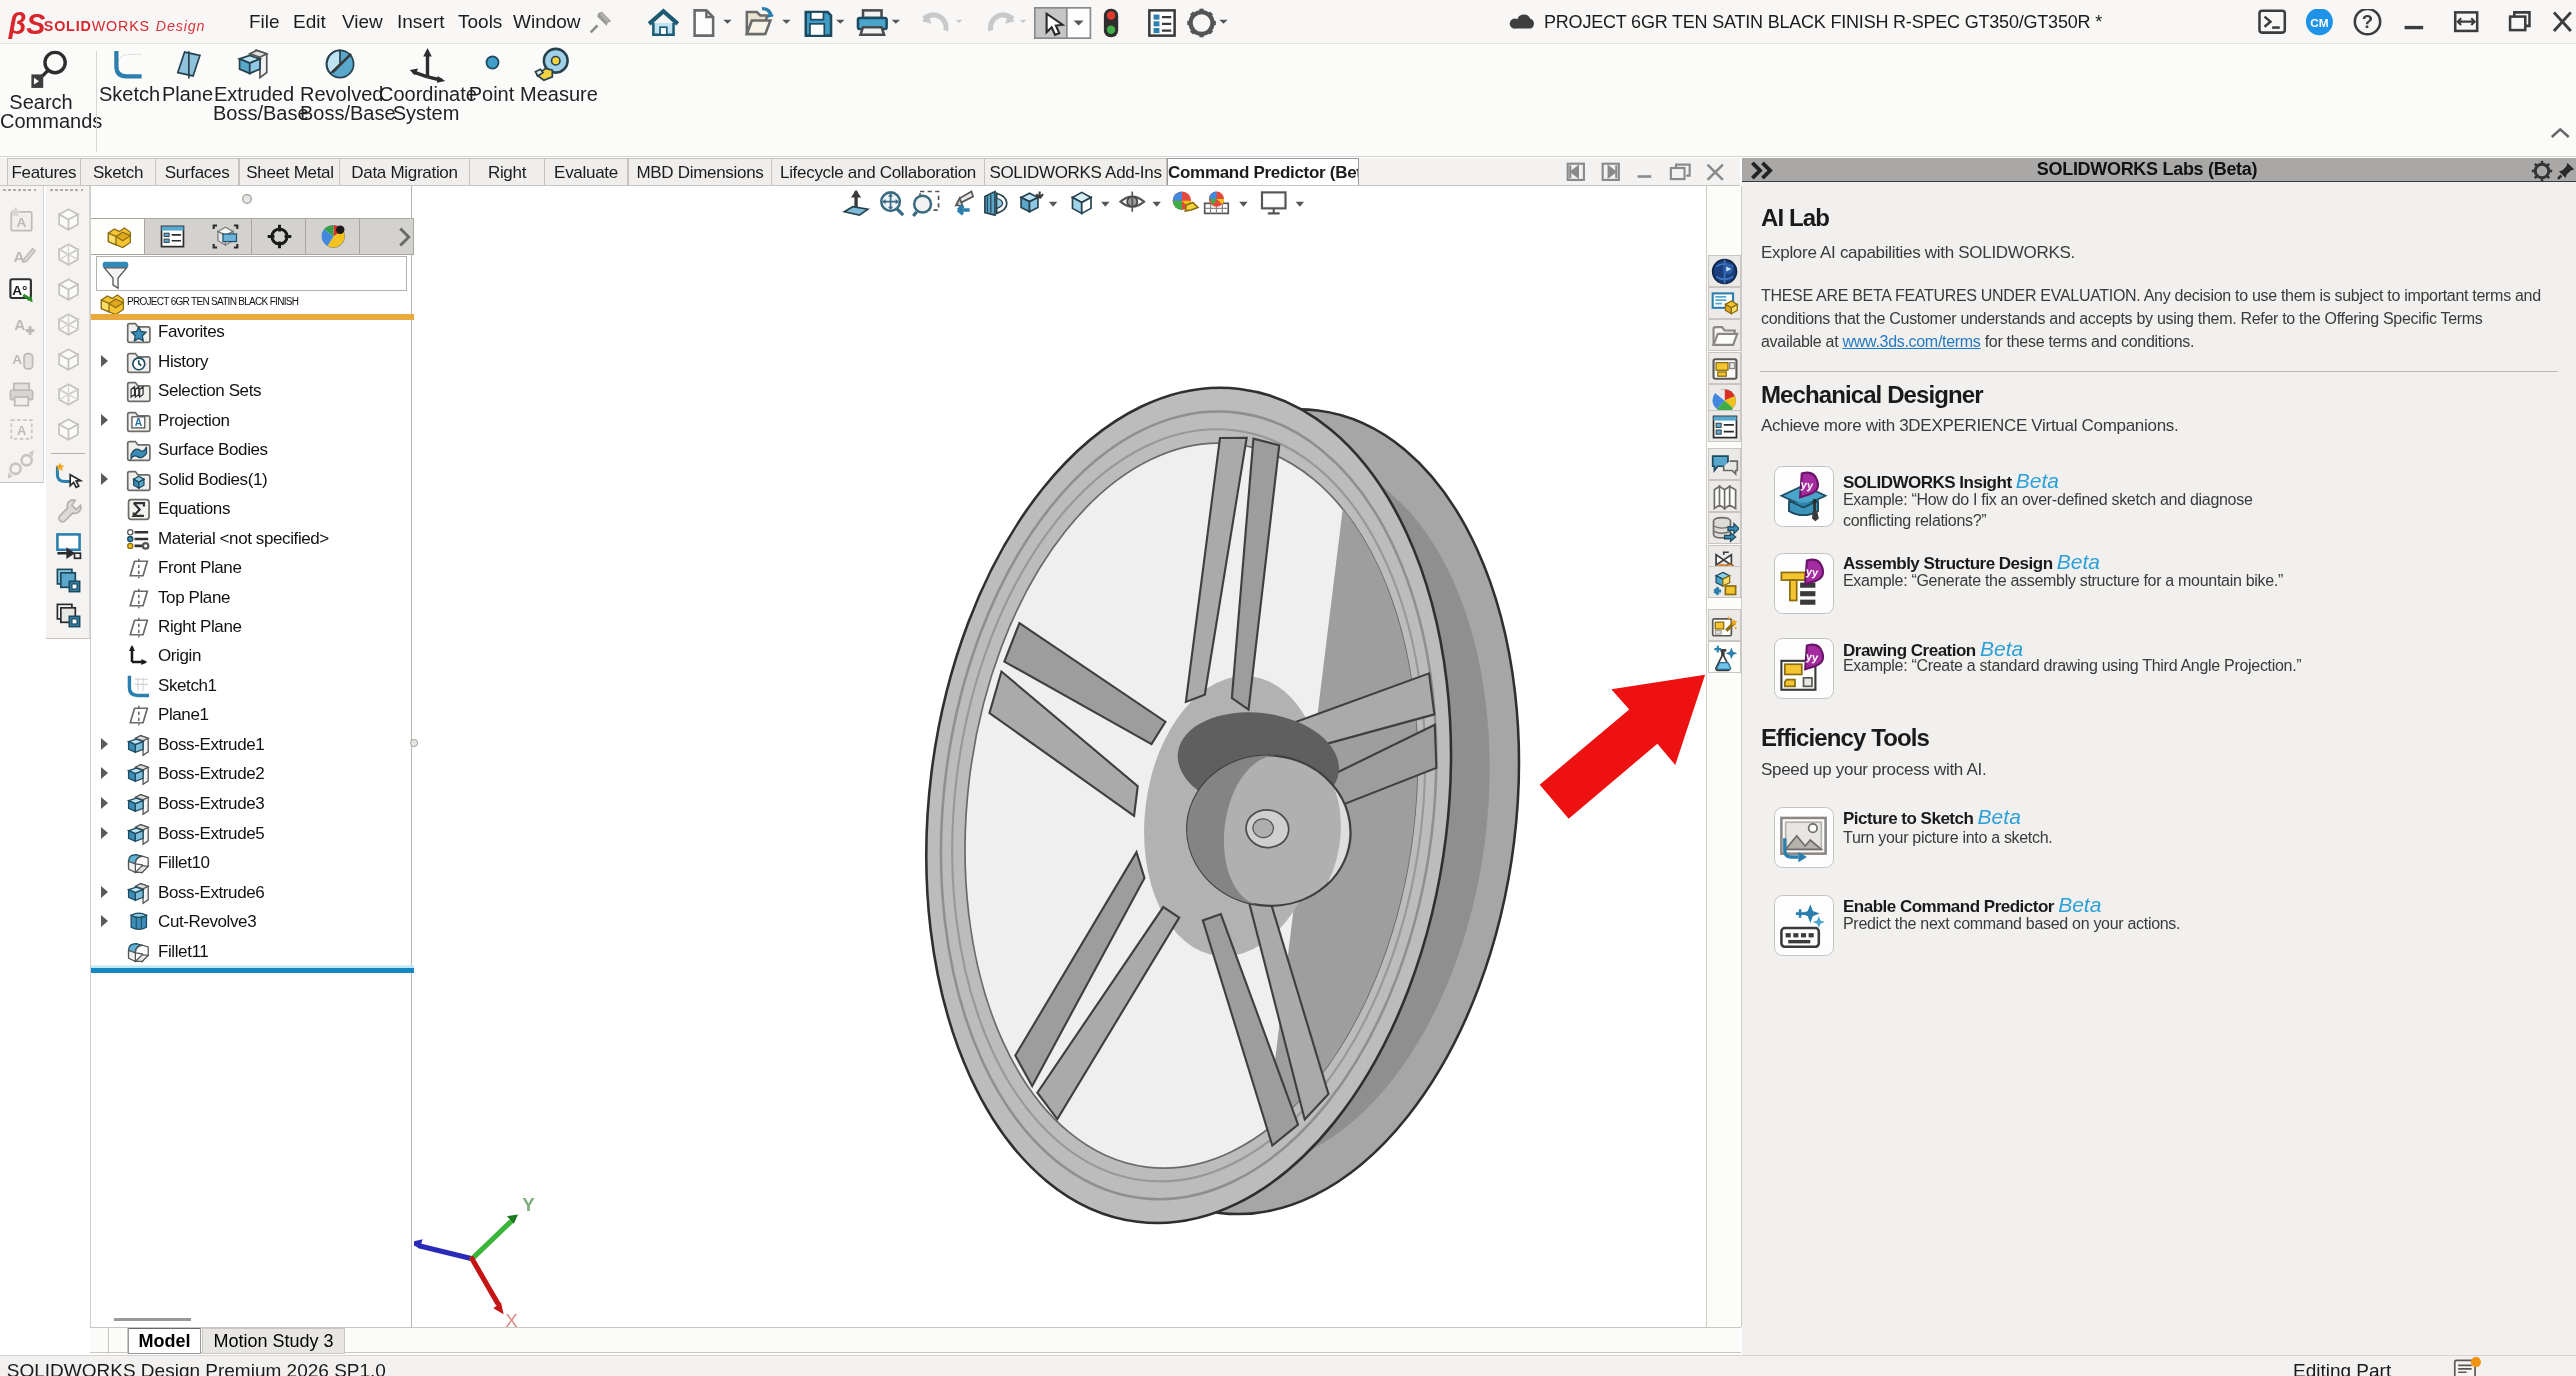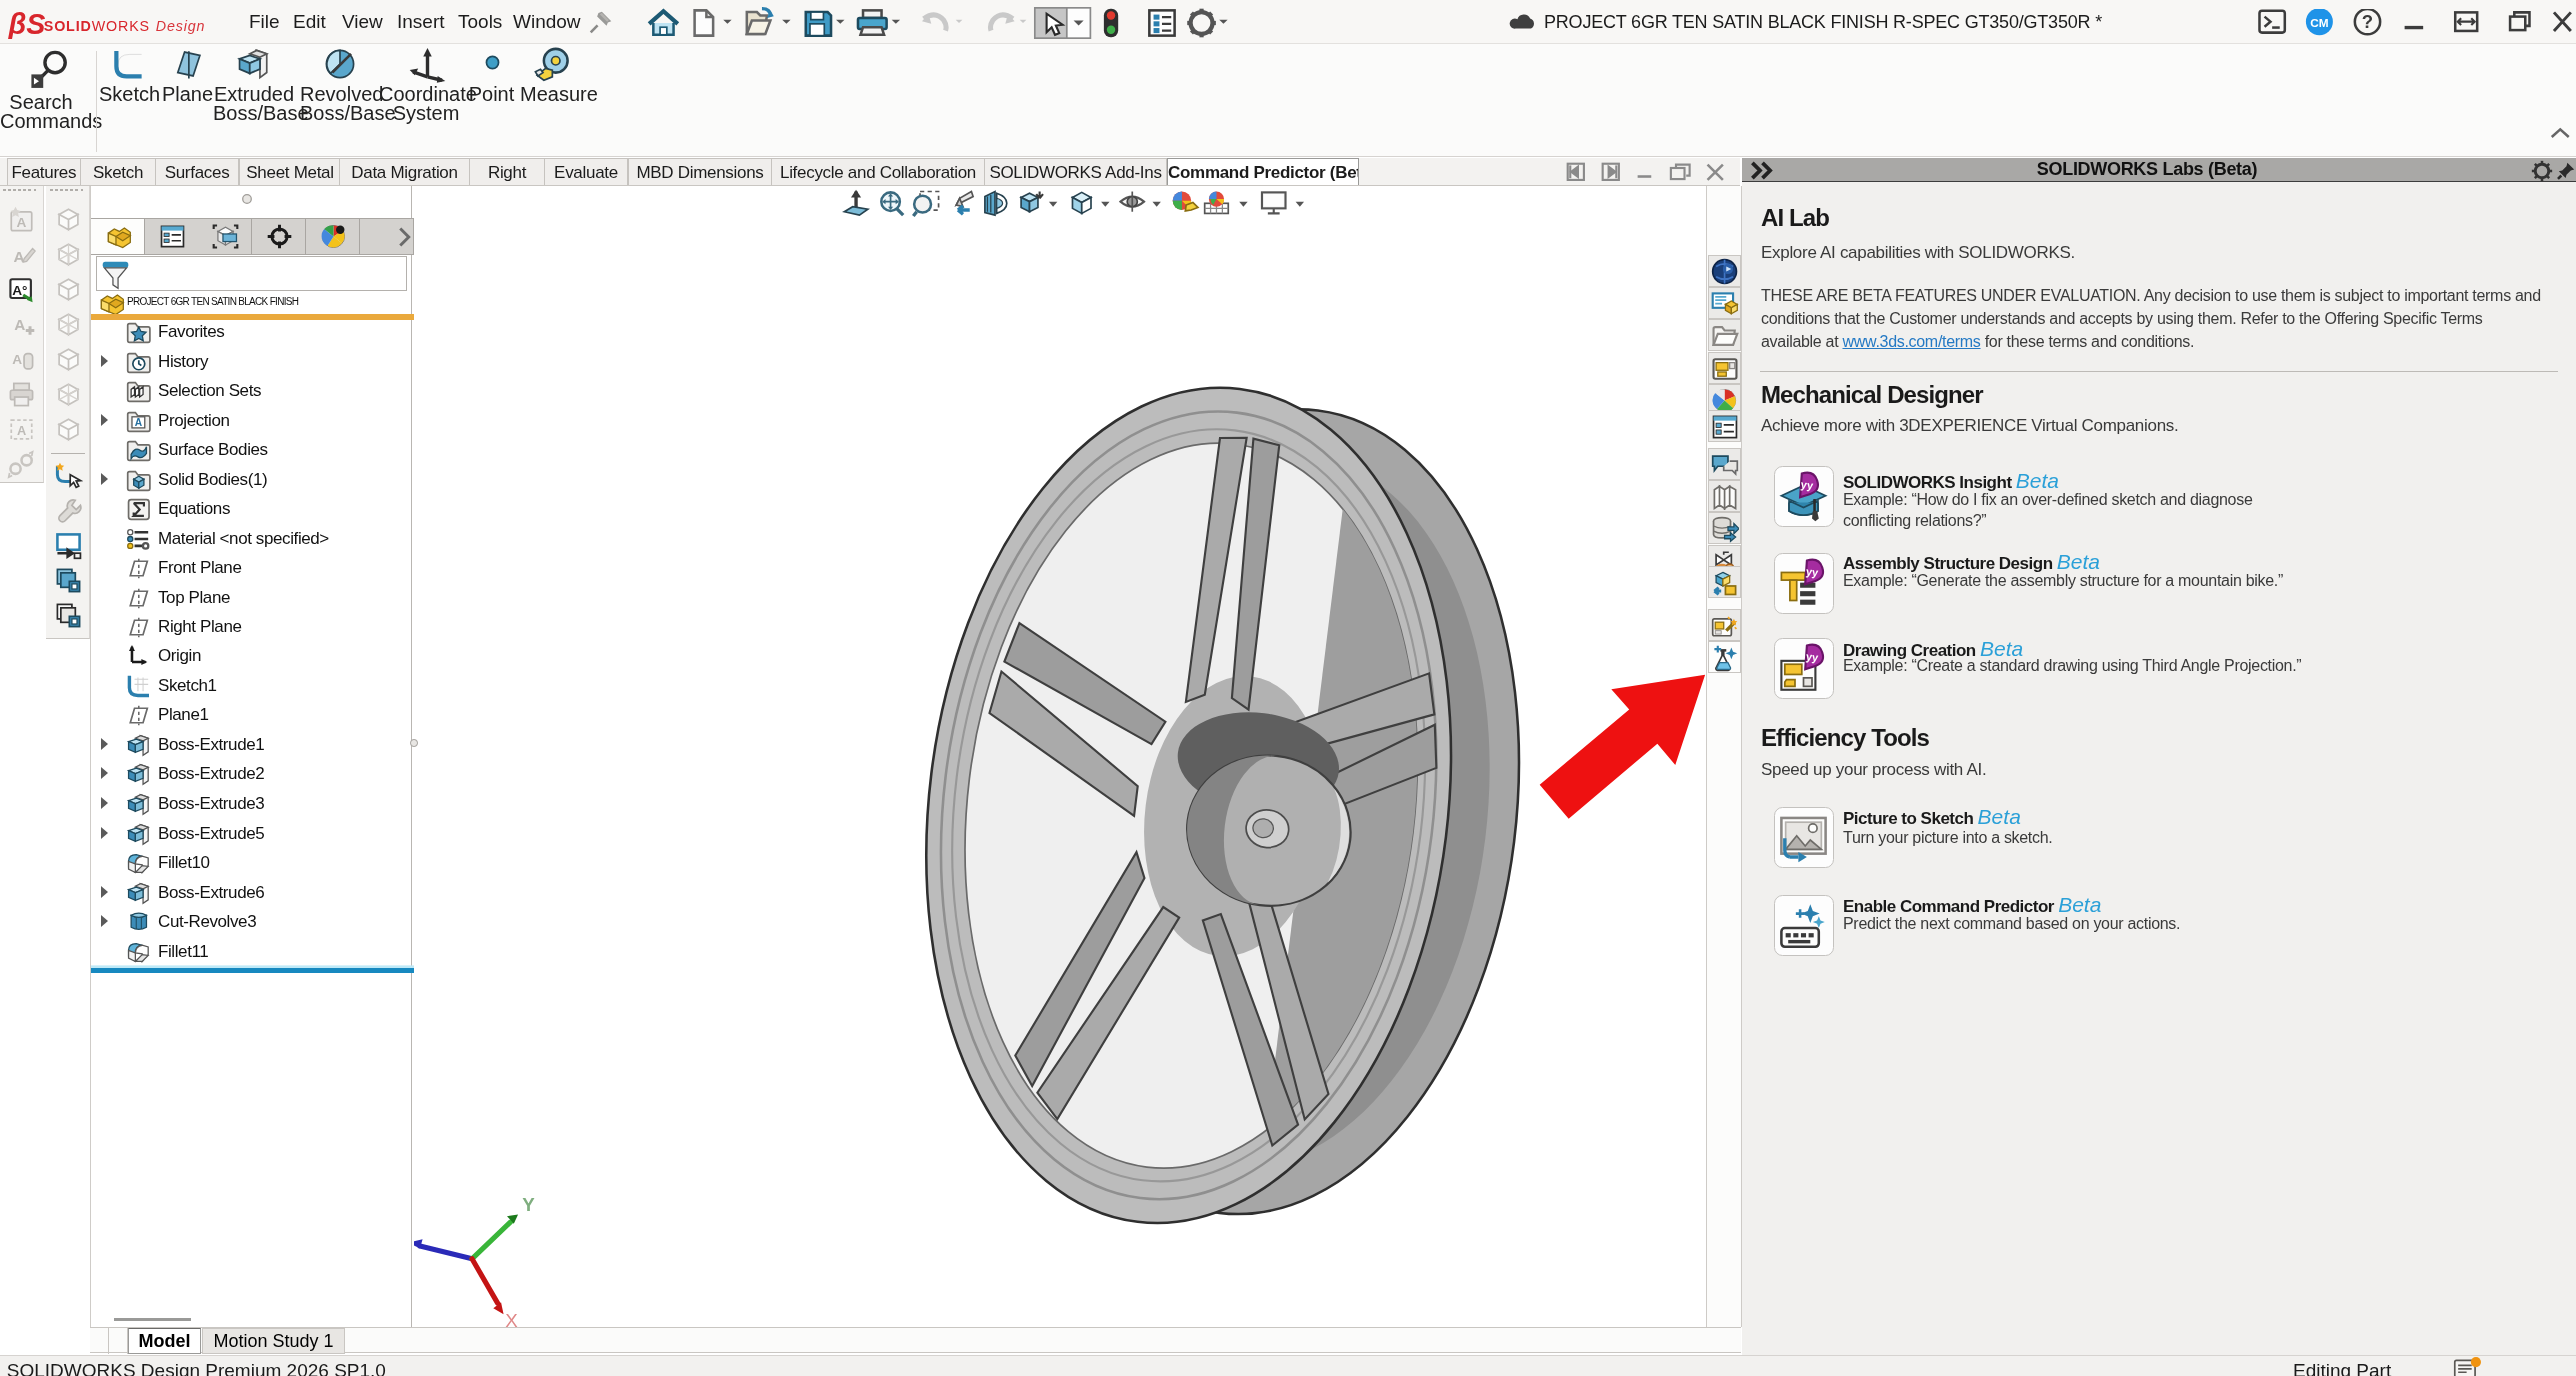--- a/index.html
+++ b/index.html
@@ -1075,21 +1075,21 @@
       </div>
 <div class="abs cardtitle" style="left:101px;top:735px">Enable Command Predictor <span class="beta">Beta</span></div>
 <div class="abs cardex" style="left:101px;top:755px">Predict the next command based on your actions.</div>
 </div>
 
 <div class="abs" style="left:410px;top:739px;width:7.7px;height:7.7px;border-radius:50%;background:#e8e6e3;border:0.9px solid #a09d99"></div>
 <div id="mtabs">
 <span class="mtab" style="left:0;width:19px;border-right:0.9px solid #c9c6c2;height:25.6px"></span>
 <span class="mtab" style="left:19px;width:19px;border-right:0.9px solid #c9c6c2;height:25.6px"></span>
 <span class="mtab" style="left:38px;width:73px;background:#fff;border:0.9px solid #9a9a98;border-top:1.7px solid #6a6a68;font-weight:bold">Model</span>
-<span class="mtab" style="left:112px;width:143px;background:#e8e6e3;border:0.9px solid #c9c6c2">Motion Study 1</span>
+<span class="mtab" style="left:112px;width:143px;background:#e8e6e3;border:0.9px solid #c9c6c2">Motion Study 3</span>
 </div>
 <div id="statusbar">
       <span style="position:absolute;left:6.8px;top:4.3px">SOLIDWORKS Design Premium 2026 SP1.0</span>
       <span style="position:absolute;left:2293px;top:4.3px">Editing Part</span>
       <svg class="abs" style="left:2453px;top:0.9px" width="34" height="22" viewBox="0 0 40 26">
         <rect x="2" y="4" width="24" height="20" rx="2" fill="#f6f5f3" stroke="#5a5854" stroke-width="2"></rect>
         <path d="M6 10 h16 M6 14 h16 M6 18 h10" stroke="#5a5854" stroke-width="2"></path>
         <circle cx="27" cy="6" r="6" fill="#f09310"></circle>
       </svg>
     </div>

